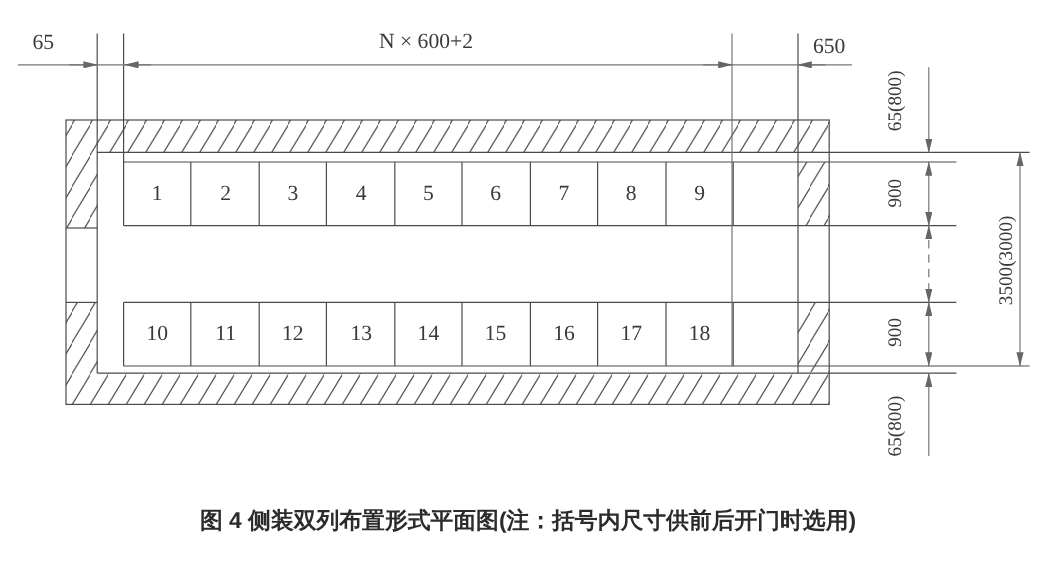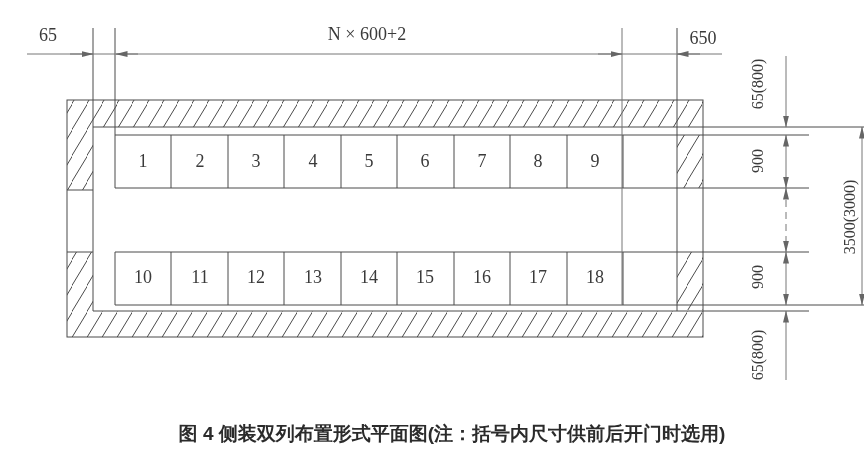--- a/index.html
+++ b/index.html
@@ -1,21 +1,20 @@
 <!DOCTYPE html>
 <html><head>
 <meta charset="utf-8">
 <style>
   html, body { margin: 0; padding: 0; background: #ffffff; }
   .page {
     position: relative;
     width: 696px; height: 473px;
     background: #ffffff;
     font-family: "Liberation Serif", serif;
-    margin-left: 12px;
   }
   svg text { fill: #3a3a3a; }
   .dim-label { font-family: "Liberation Serif", serif; font-size: 18px; }
   .dim-label-v { font-family: "Liberation Serif", serif; font-size: 16px; }
   .cell-num { font-family: "Liberation Serif", serif; font-size: 18px; }
   .caption-text { font-family: "Liberation Sans", sans-serif; font-size: 19px; font-weight: bold; fill: #2b2b2b; }
   .outline { stroke: #4a4a4a; stroke-width: 1; fill: none; }
   .dimline { stroke: #767676; stroke-width: 1; fill: none; }
 </style>
 </head>

